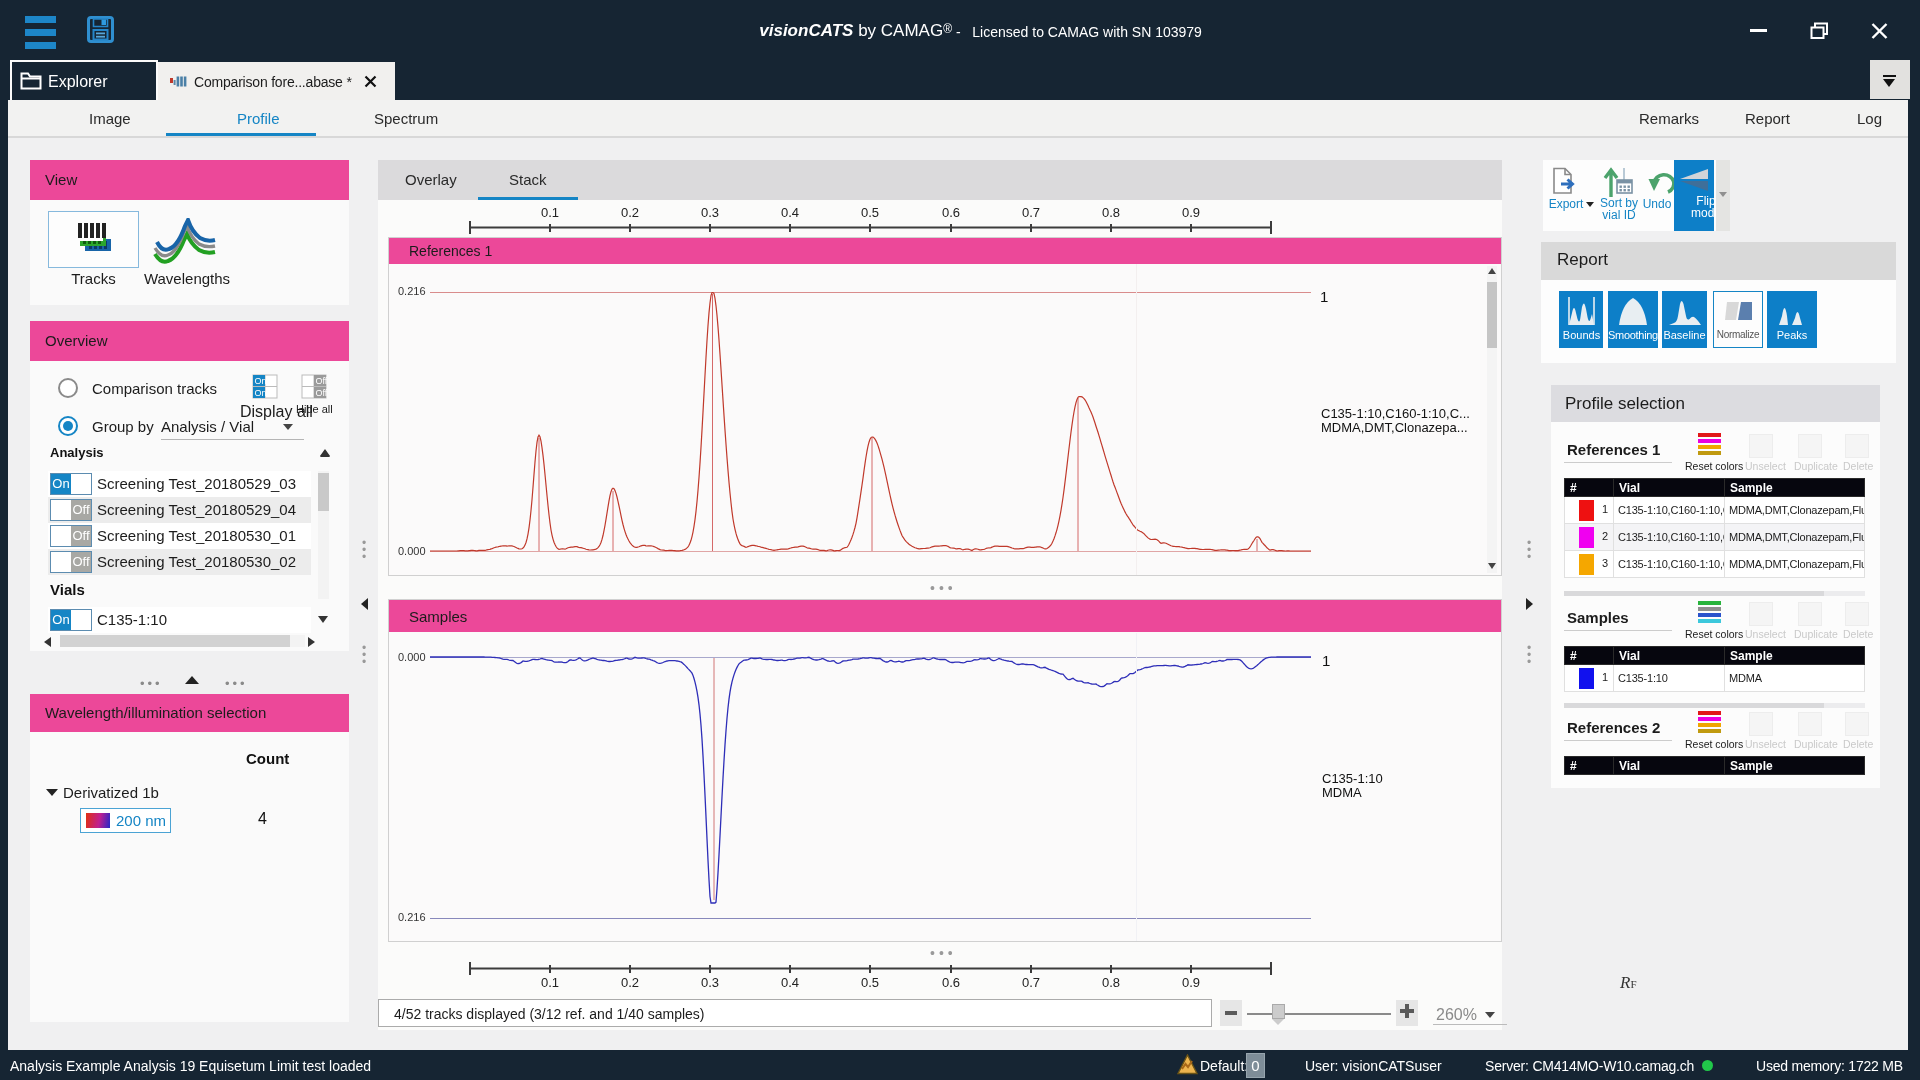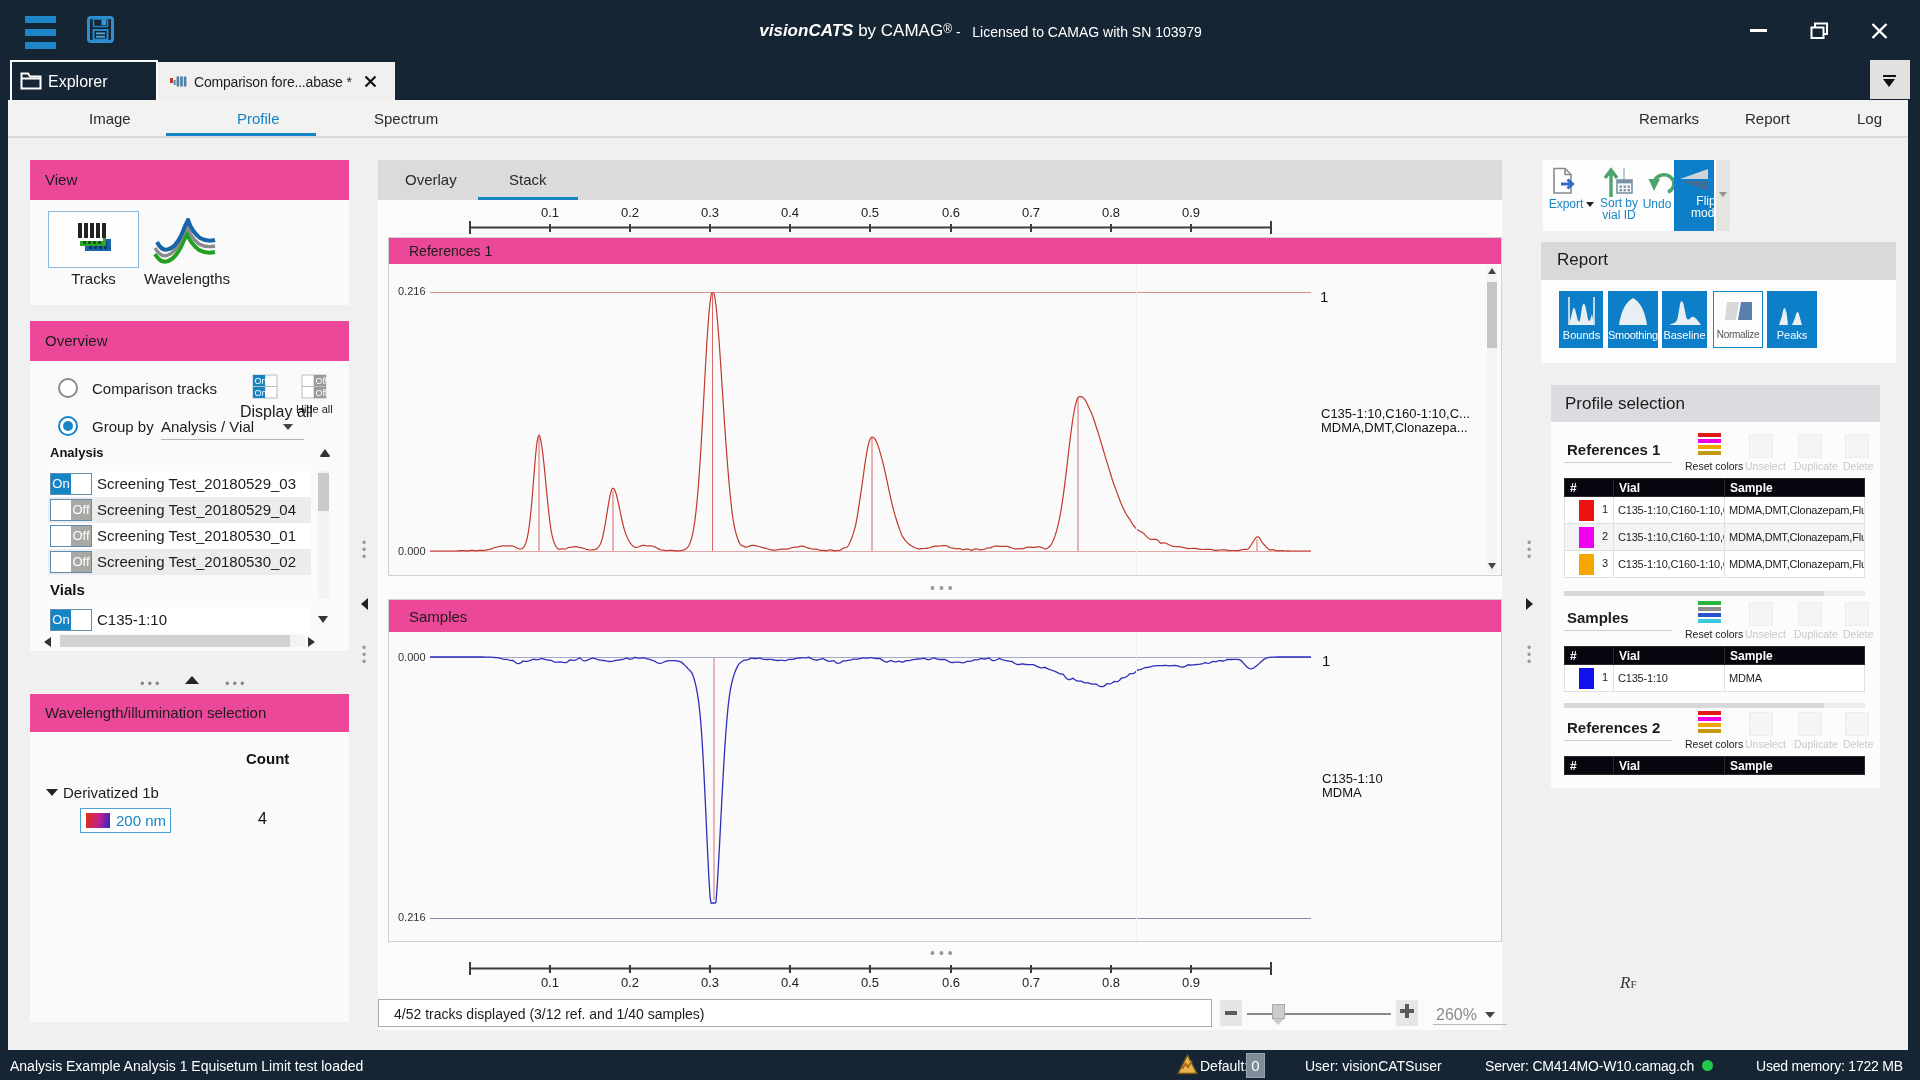--- a/index.html
+++ b/index.html
@@ -89,21 +89,21 @@
   <div class="abs" style="left:366px;top:10px;font-size:15px;color:#2a2a2a;">Spectrum</div>
   <div class="abs" style="left:1631px;top:10px;font-size:15px;color:#2a2a2a;">Remarks</div>
   <div class="abs" style="left:1737px;top:10px;font-size:15px;color:#2a2a2a;">Report</div>
   <div class="abs" style="left:1849px;top:10px;font-size:15px;color:#2a2a2a;">Log</div>
 </div>
 
 <div class="abs dark" style="left:0;top:100px;width:8px;height:950px;"></div>
 <div class="abs dark" style="left:1908px;top:100px;width:12px;height:950px;"></div>
 
 <div class="abs dark" style="left:0;top:1050px;width:1920px;height:30px;">
-  <div class="abs" style="left:10px;top:8px;color:#fff;font-size:14px;">Analysis Example Analysis 1 Equisetum Limit test loaded</div>
+  <div class="abs" style="left:10px;top:8px;color:#fff;font-size:14px;">Analysis Example Analysis 19 Equisetum Limit test loaded</div>
   <svg class="abs" style="left:1177px;top:4px;" width="21" height="21" viewBox="0 0 21 21">
     <path d="M10.5 1 L20 19.5 H1 Z" fill="#ecb44e" stroke="#6b5416" stroke-width="1.4"></path>
     <path d="M5 15 L8.5 10 L11 13 L15 7" stroke="#a86818" stroke-width="2" fill="none"></path>
   </svg>
   <div class="abs" style="left:1200px;top:8px;color:#fff;font-size:14px;">Default:</div>
   <div class="abs" style="left:1246px;top:3px;width:19px;height:25px;background:#7e8d98;border:1px solid #97a5ae;color:#fff;font-size:15px;text-align:center;line-height:23px;">0</div>
   <div class="abs" style="left:1305px;top:8px;color:#fff;font-size:14px;">User: visionCATSuser</div>
   <div class="abs" style="left:1485px;top:8px;color:#fff;font-size:14px;letter-spacing:-0.2px;">Server: CM414MO-W10.camag.ch</div>
   <div class="abs" style="left:1702px;top:10px;width:11px;height:11px;border-radius:50%;background:#21c84a;"></div>
   <div class="abs" style="left:1756px;top:8px;color:#fff;font-size:14px;letter-spacing:-0.2px;">Used memory: 1722 MB</div>

